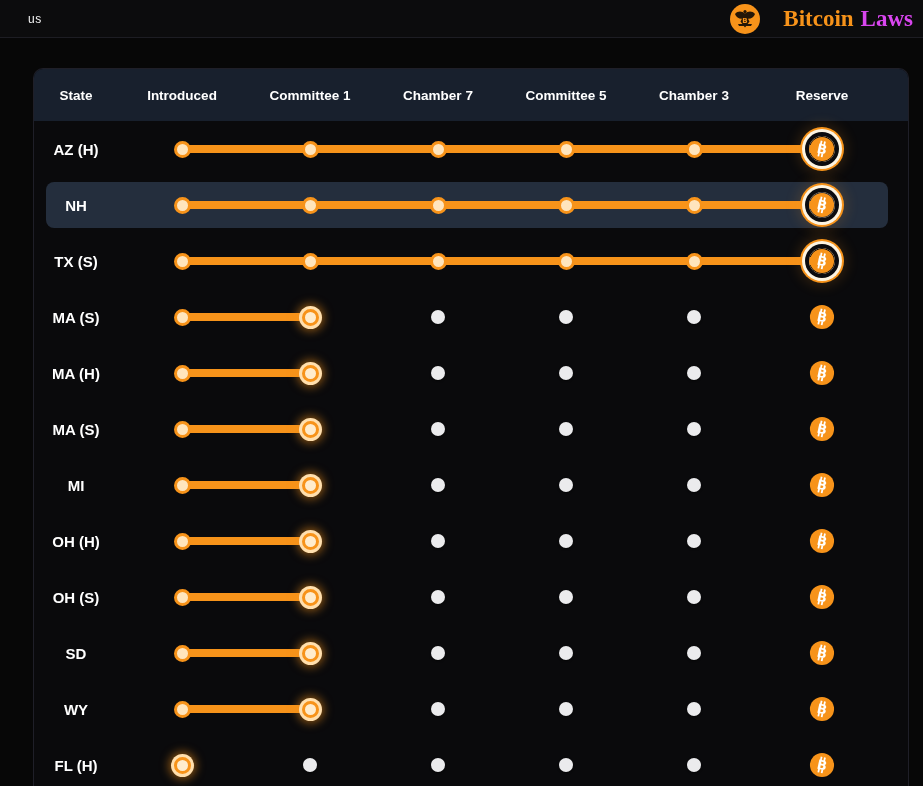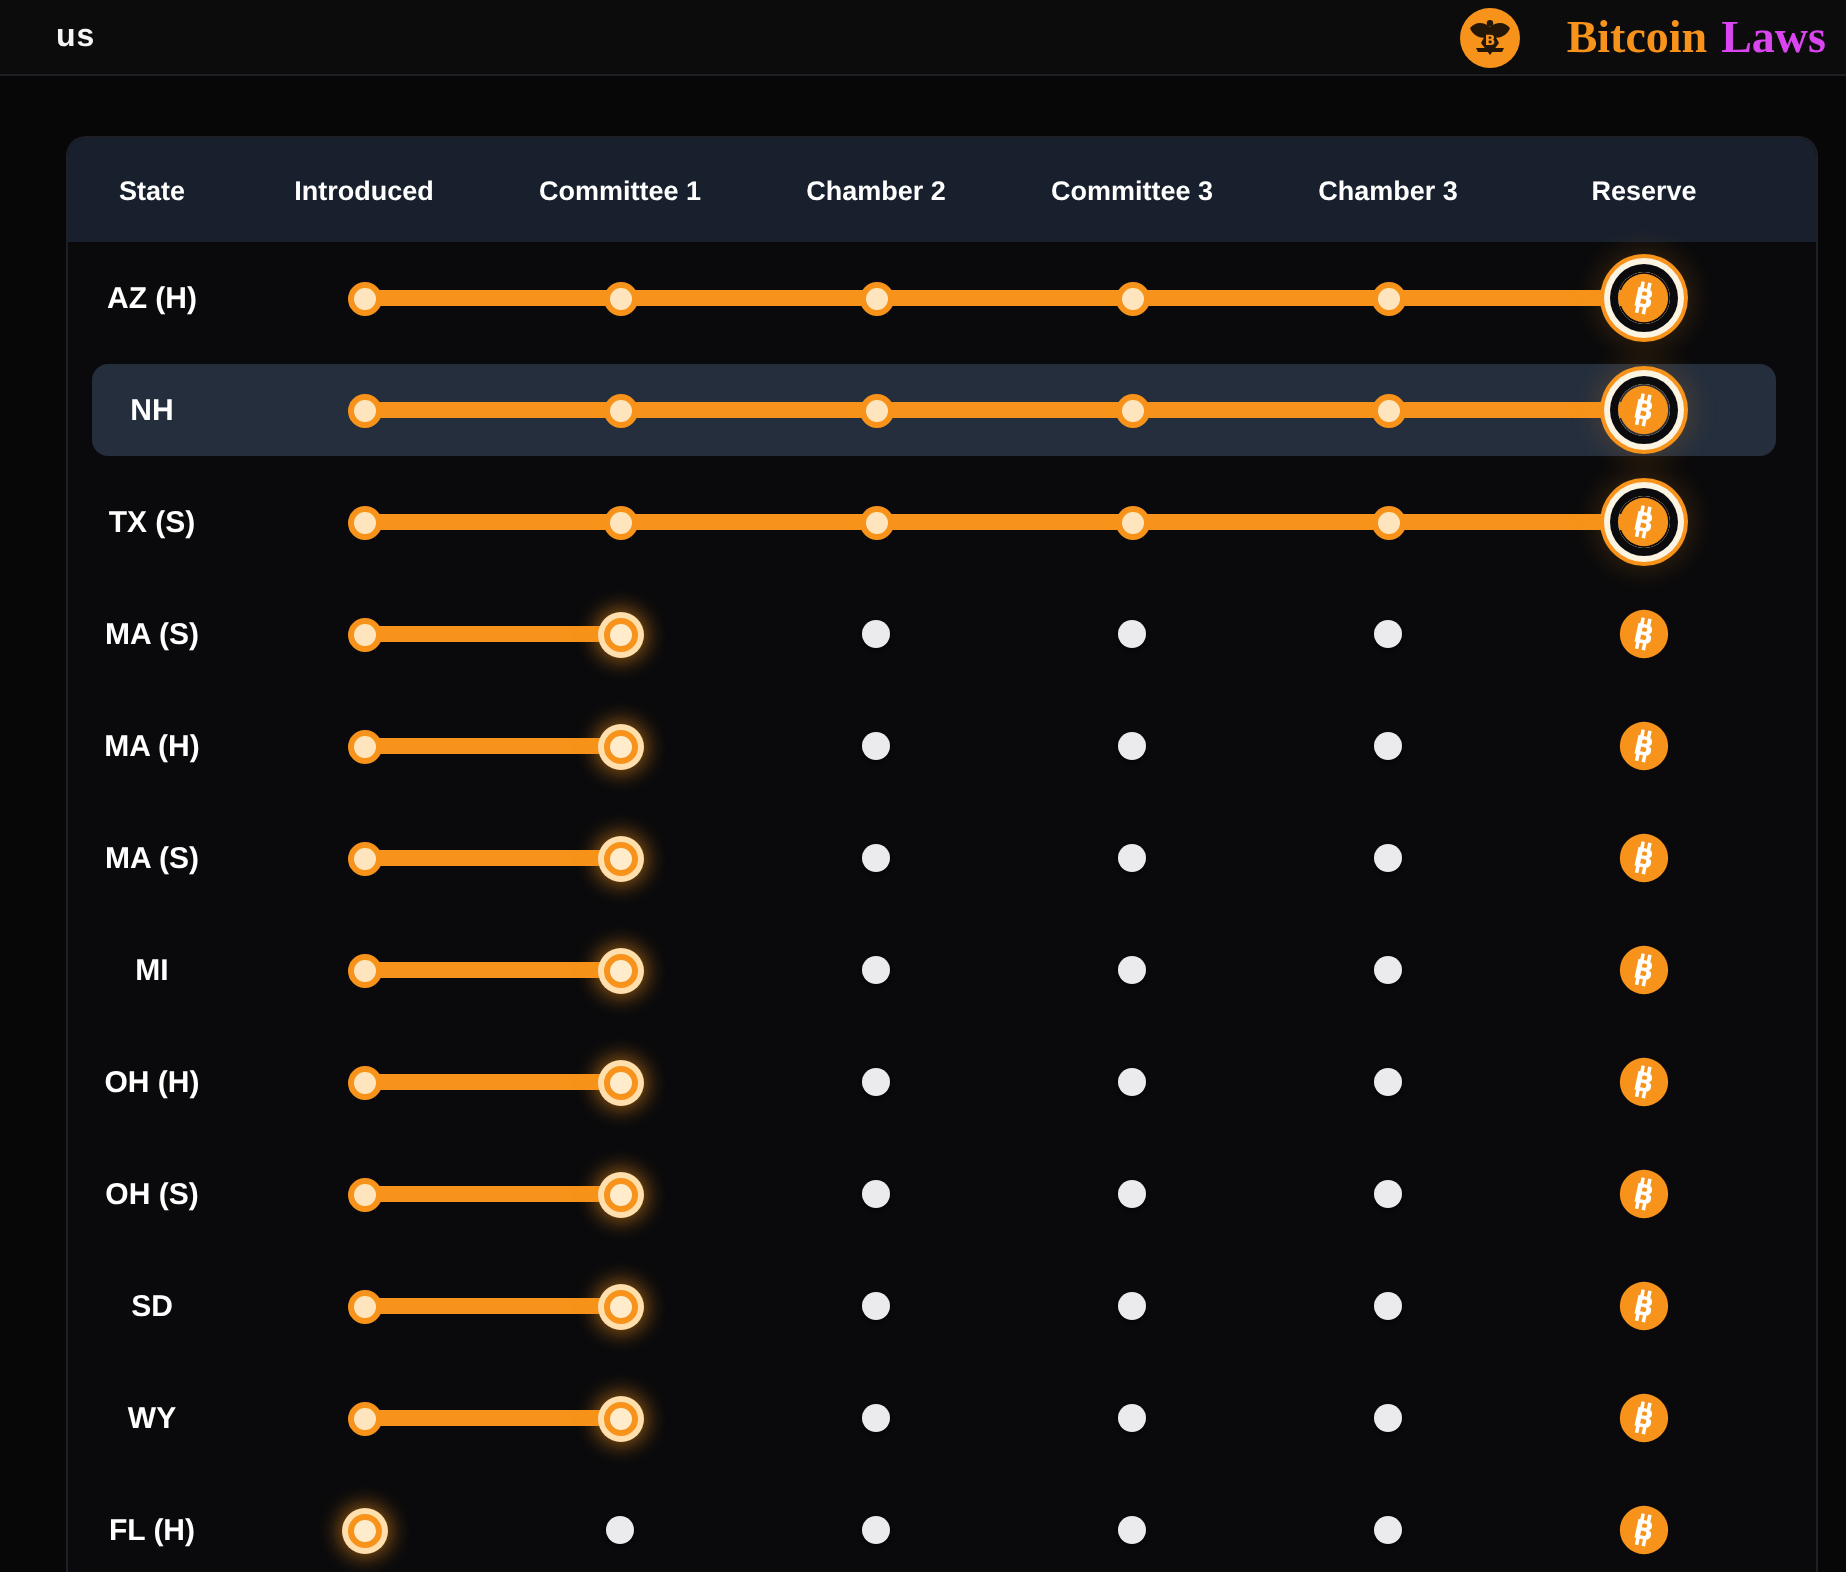--- a/index.html
+++ b/index.html
@@ -2,21 +2,21 @@
 <html><head>
 <meta charset="utf-8">
 <style>
   html,body{margin:0;padding:0;background:#070707;width:923px;height:786px;overflow:hidden;
     font-family:"Liberation Sans",sans-serif;-webkit-font-smoothing:antialiased;}
 
   
   .topbar{height:37px;display:flex;align-items:center;justify-content:space-between;
     background:#0c0c0d;border-bottom:1px solid #1d1d23;padding:0 10px 0 28px;}
   .title-wrap{display:flex;align-items:baseline;gap:8px;color:#f5f5f5;}
-  .title-prefix{font-size:16px;font-weight:700;letter-spacing:.5px;}
+  .title-prefix{font-size:12px;font-weight:400;letter-spacing:.5px;}
   .page-title{font-size:19px;font-weight:700;letter-spacing:.2px;}
   .brand{display:flex;align-items:center;gap:7px;font-family:"Liberation Serif",serif;font-weight:700;font-size:23px;}
   .brand .orange{color:#f7931a;margin-left:15px;}
   .brand .white{color:#d946ef;}
 
   
   .panel{position:absolute;left:33px;top:68px;width:876px;height:718px;background:#0a0a0c;
     border:1px solid #1f1f28;border-bottom:none;border-radius:10px 10px 0 0;box-sizing:border-box;}
 
   .grid-cols{display:grid;grid-template-columns:84px repeat(6,128px);}
@@ -64,22 +64,22 @@
     <span class="orange">Bitcoin</span>
       <span class="white">Laws</span>
   </a>
 </header>
 
 <section class="panel">
   <div class="thead grid-cols">
     <div class="th">State</div>
     <div class="th">Introduced</div>
     <div class="th">Committee 1</div>
-    <div class="th">Chamber 2</div>
-    <div class="th">Committee 3</div>
+    <div class="th">Chamber 7</div>
+    <div class="th">Committee 5</div>
     <div class="th">Chamber 3</div>
     <div class="th">Reserve</div>
   </div>
   <div class="rows">
       <div class="row grid-cols">
     <div class="state">AZ (H)</div>
     <div class="progress-line" style="width: 640px;"></div>
     <div class="stage-cell">
           <span class="dot done"></span>
         </div>

